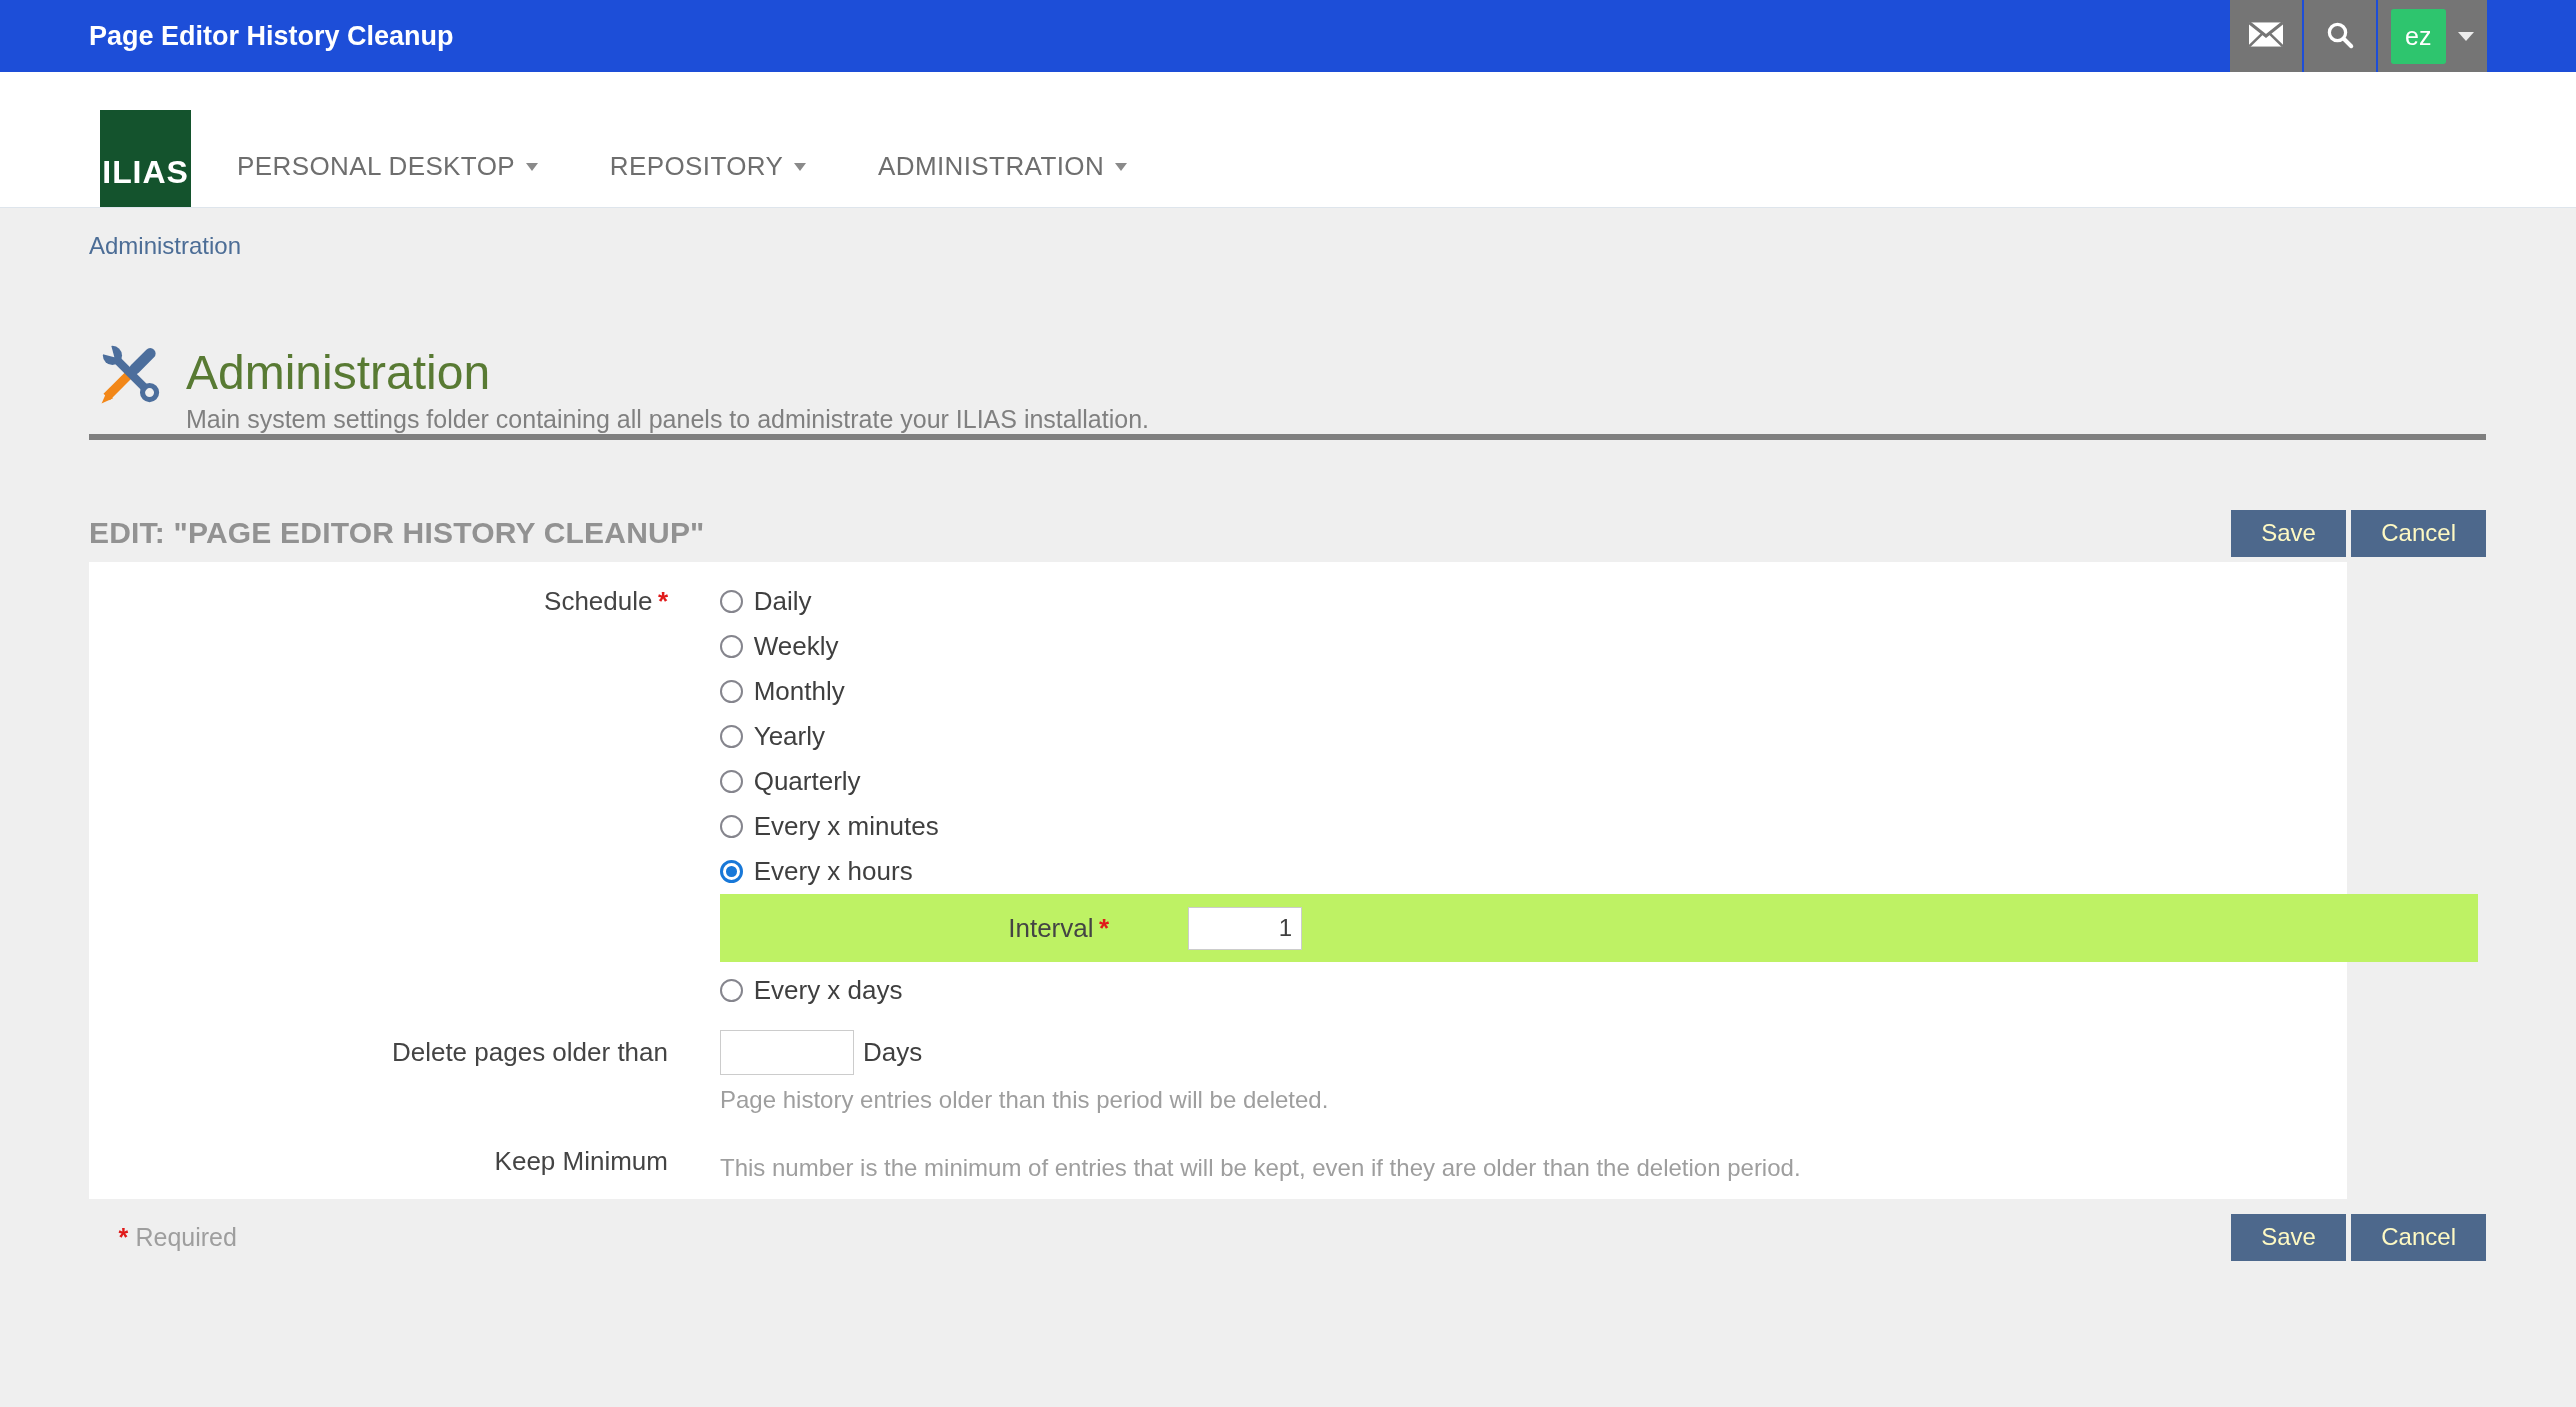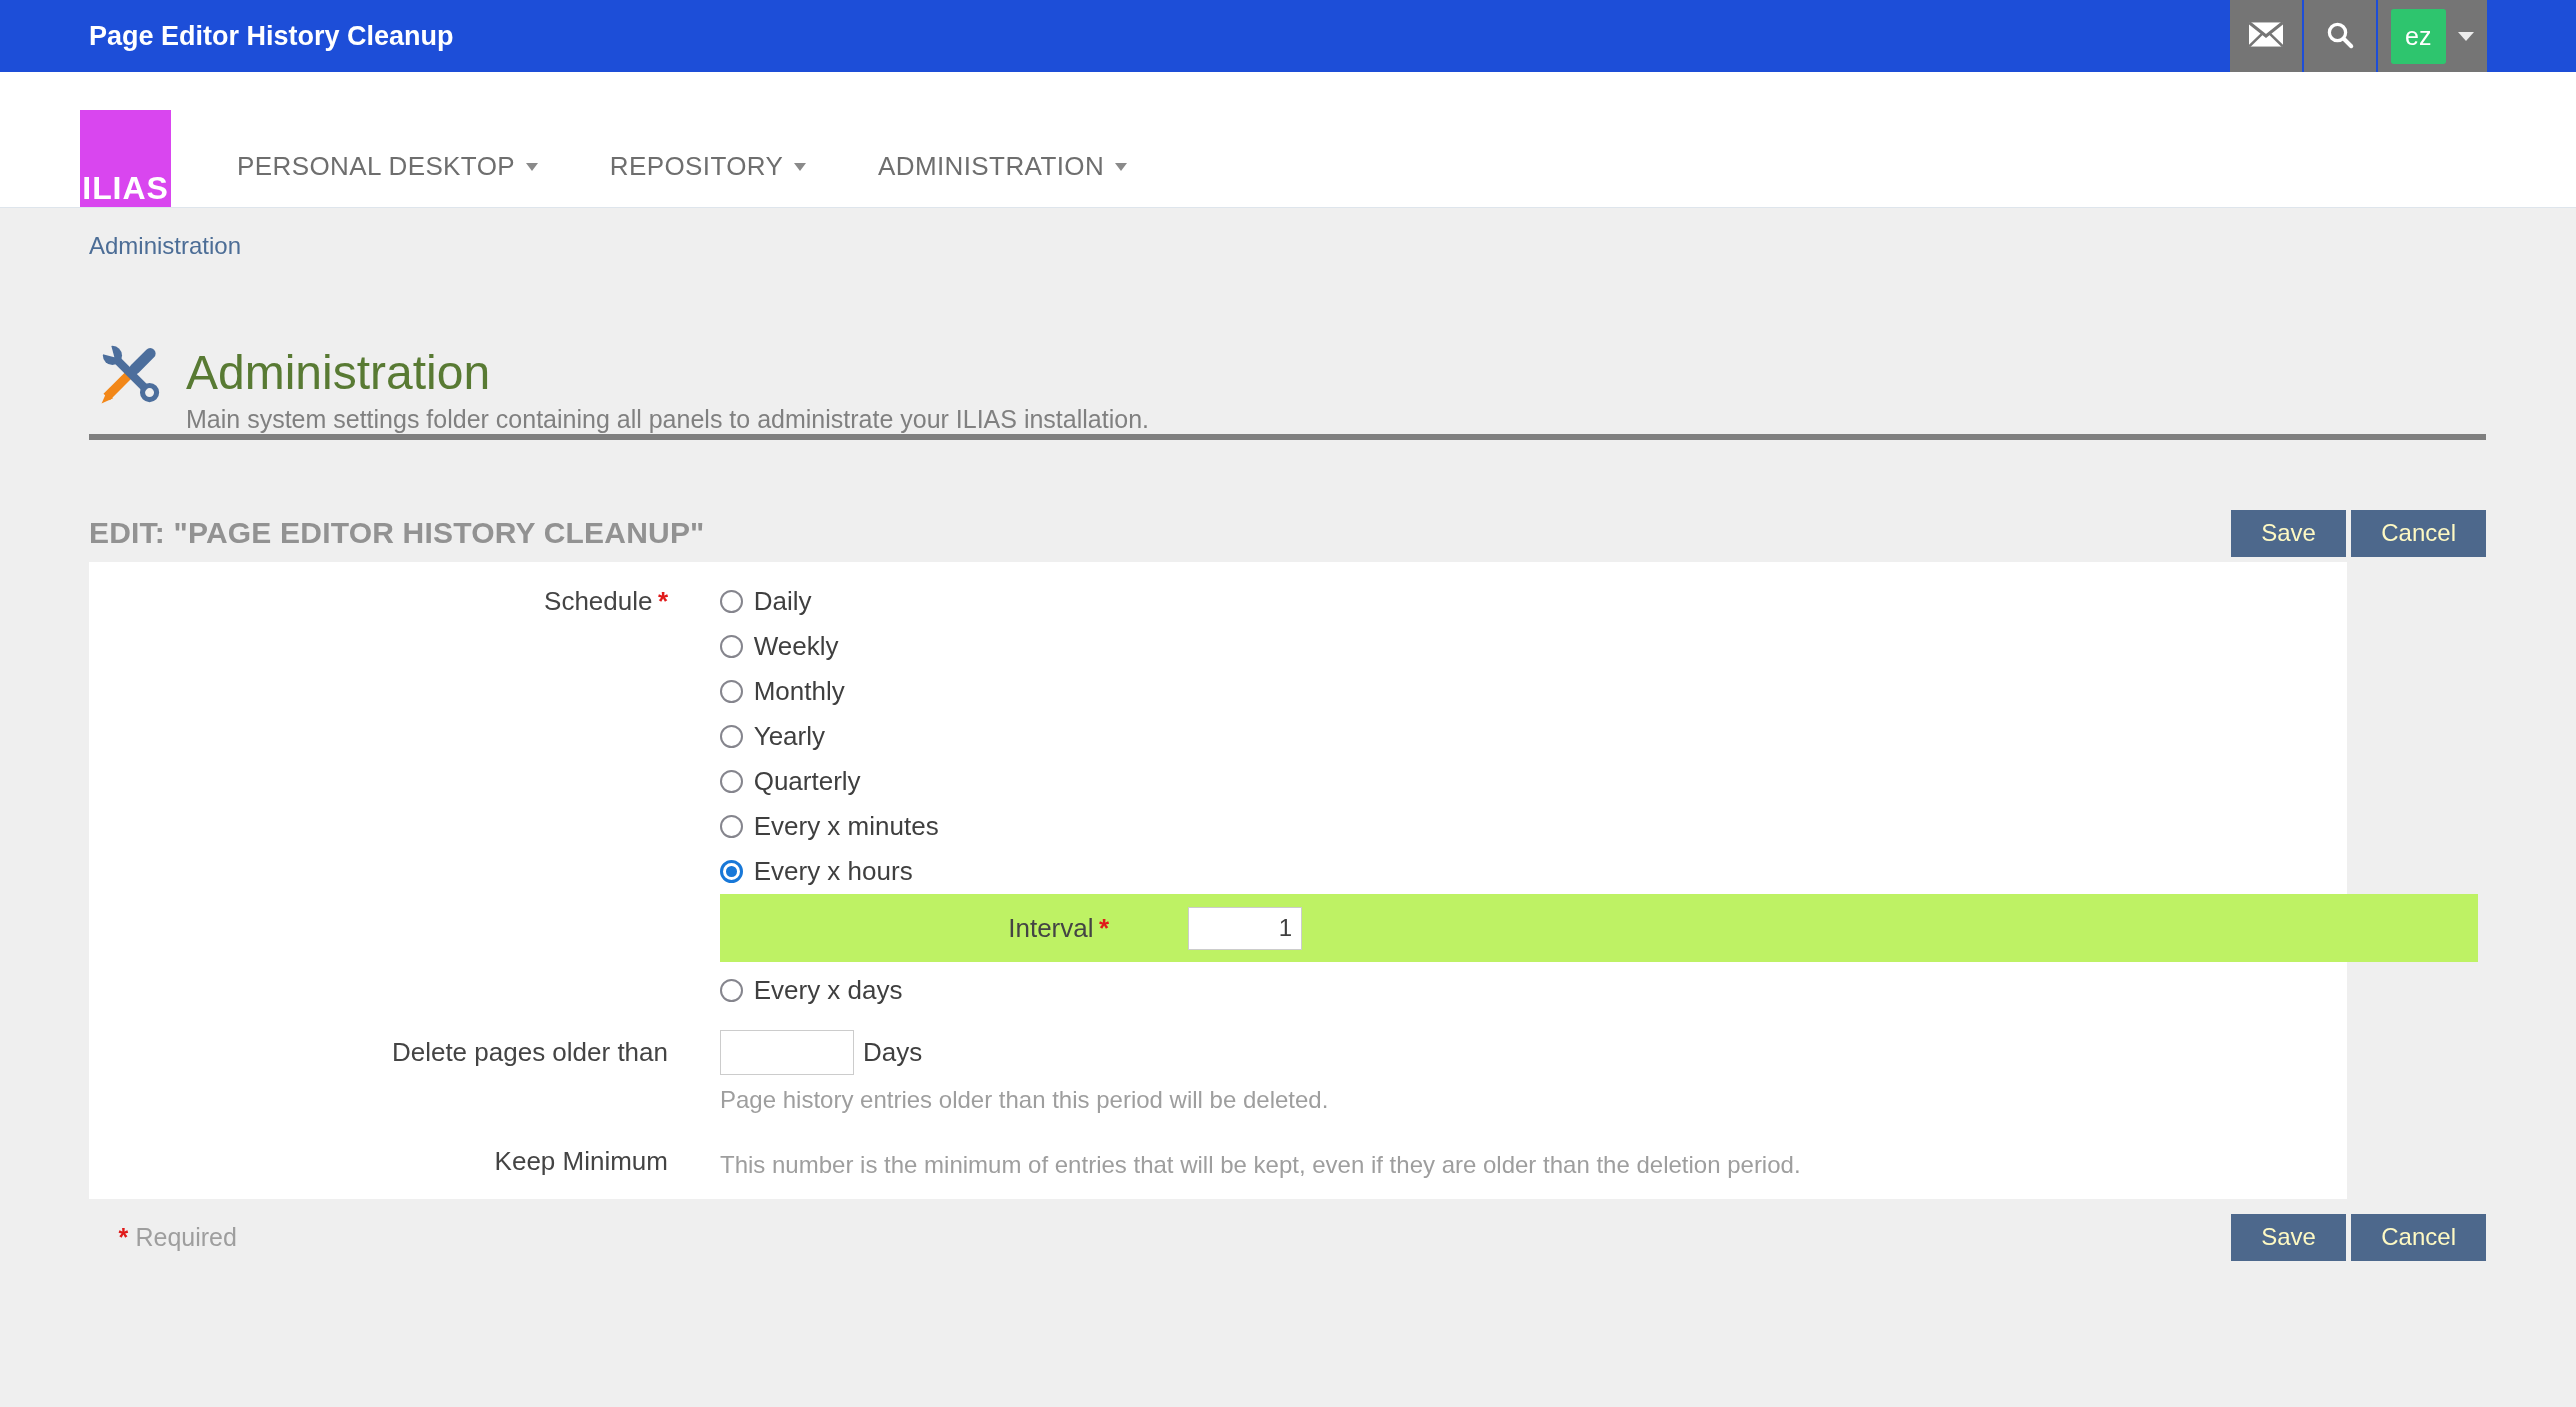--- a/index.html
+++ b/index.html
@@ -14,21 +14,21 @@
   .well { background:#757575; border:none; display:flex; align-items:center; justify-content:center; cursor:pointer; }
   .well-mail { width:72px; }
   .well-search { width:72px; }
   .well-user { width:109px; gap:12.5px; }
   .avatar { width:55px; height:55px; background:#2ec56e; border-radius:2.7px; color:#fff; font-size:25px; display:flex; align-items:center; justify-content:center; }
   .caret { width:0; height:0; border-left:8px solid transparent; border-right:8px solid transparent; border-top:9.8px solid #ececec; }
   .caret.gray { border-top-color:#8a8a8a; border-left-width:6.3px; border-right-width:6.3px; border-top-width:8px; }
 
   
   .navheader { height:136px; background:#fff; border-bottom:1.8px solid #dee5ec; position:relative; }
-  .logo { position:absolute; left:80px; top:38px; width:91px; height:97px; background:#d946ef; color:#fff; font-size:32px; font-weight:bold; display:flex; align-items:flex-end; justify-content:center; padding-bottom:0; letter-spacing:0.9px; cursor:pointer; }
+  .logo { position:absolute; left:100px; top:38px; width:91px; height:97px; background:#14532d; color:#fff; font-size:32px; font-weight:bold; display:flex; align-items:flex-end; justify-content:center; padding-bottom:16px; letter-spacing:0.9px; cursor:pointer; }
   .mainnav { position:absolute; left:237px; bottom:25px; display:flex; gap:72px; }
   .nav-item { display:flex; align-items:center; gap:10.7px; color:#6e6e6e; font-size:26px; letter-spacing:0.4px; cursor:pointer; }
 
   
   .breadcrumb { margin:23px 0 0 89px; line-height:29px; font-size:24px; }
   .breadcrumb a { color:#4c6d96; text-decoration:none; cursor:pointer; }
 
   .pagehead { display:flex; margin:80px 0 0 99px; }
   .pagehead-icon { width:64px; height:68px; flex:0 0 64px; }
   .pagehead-text { margin-left:23px; padding-top:7.2px; }
@@ -59,21 +59,21 @@
 
   .subband { background:#bef264; width:1758px; height:68px; margin-bottom:5.4px; display:flex; align-items:center; }
   .subband .sublabel { flex:0 0 389px; text-align:right; font-size:26px; color:#444; white-space:nowrap; }
   .txt { border:1.8px solid #ccc; background:#fff; font-size:24px; color:#3f3f3f; font-family:"Liberation Sans", sans-serif; padding:0 9px; }
   .interval-input { width:114px; height:43px; margin-left:79px; text-align:right; }
   .inline-input { width:134px; height:45px; }
   .input-line { display:flex; align-items:center; height:45px; }
   .suffix { font-size:26px; color:#3f3f3f; margin-left:9px; }
   .byline { font-size:24px; color:#9e9e9e; line-height:27px; margin-top:11.6px; }
   .frow.delete { margin-top:17px; }
-  .frow.keep { margin-top:26px; }
+  .frow.keep { margin-top:26px;align-items:center; }
 
   .footer { width:2397px; margin:14.3px 0 0 89px; display:flex; justify-content:space-between; align-items:center; height:47px; }
   .required-note { margin-left:29.5px; font-size:25px; color:#9e9e9e; }
   .required-note .star { color:#e01a1a; font-weight:bold; margin-right:7.2px; }
 </style>
 </head>
 <body>
 
 <div class="page">
 

